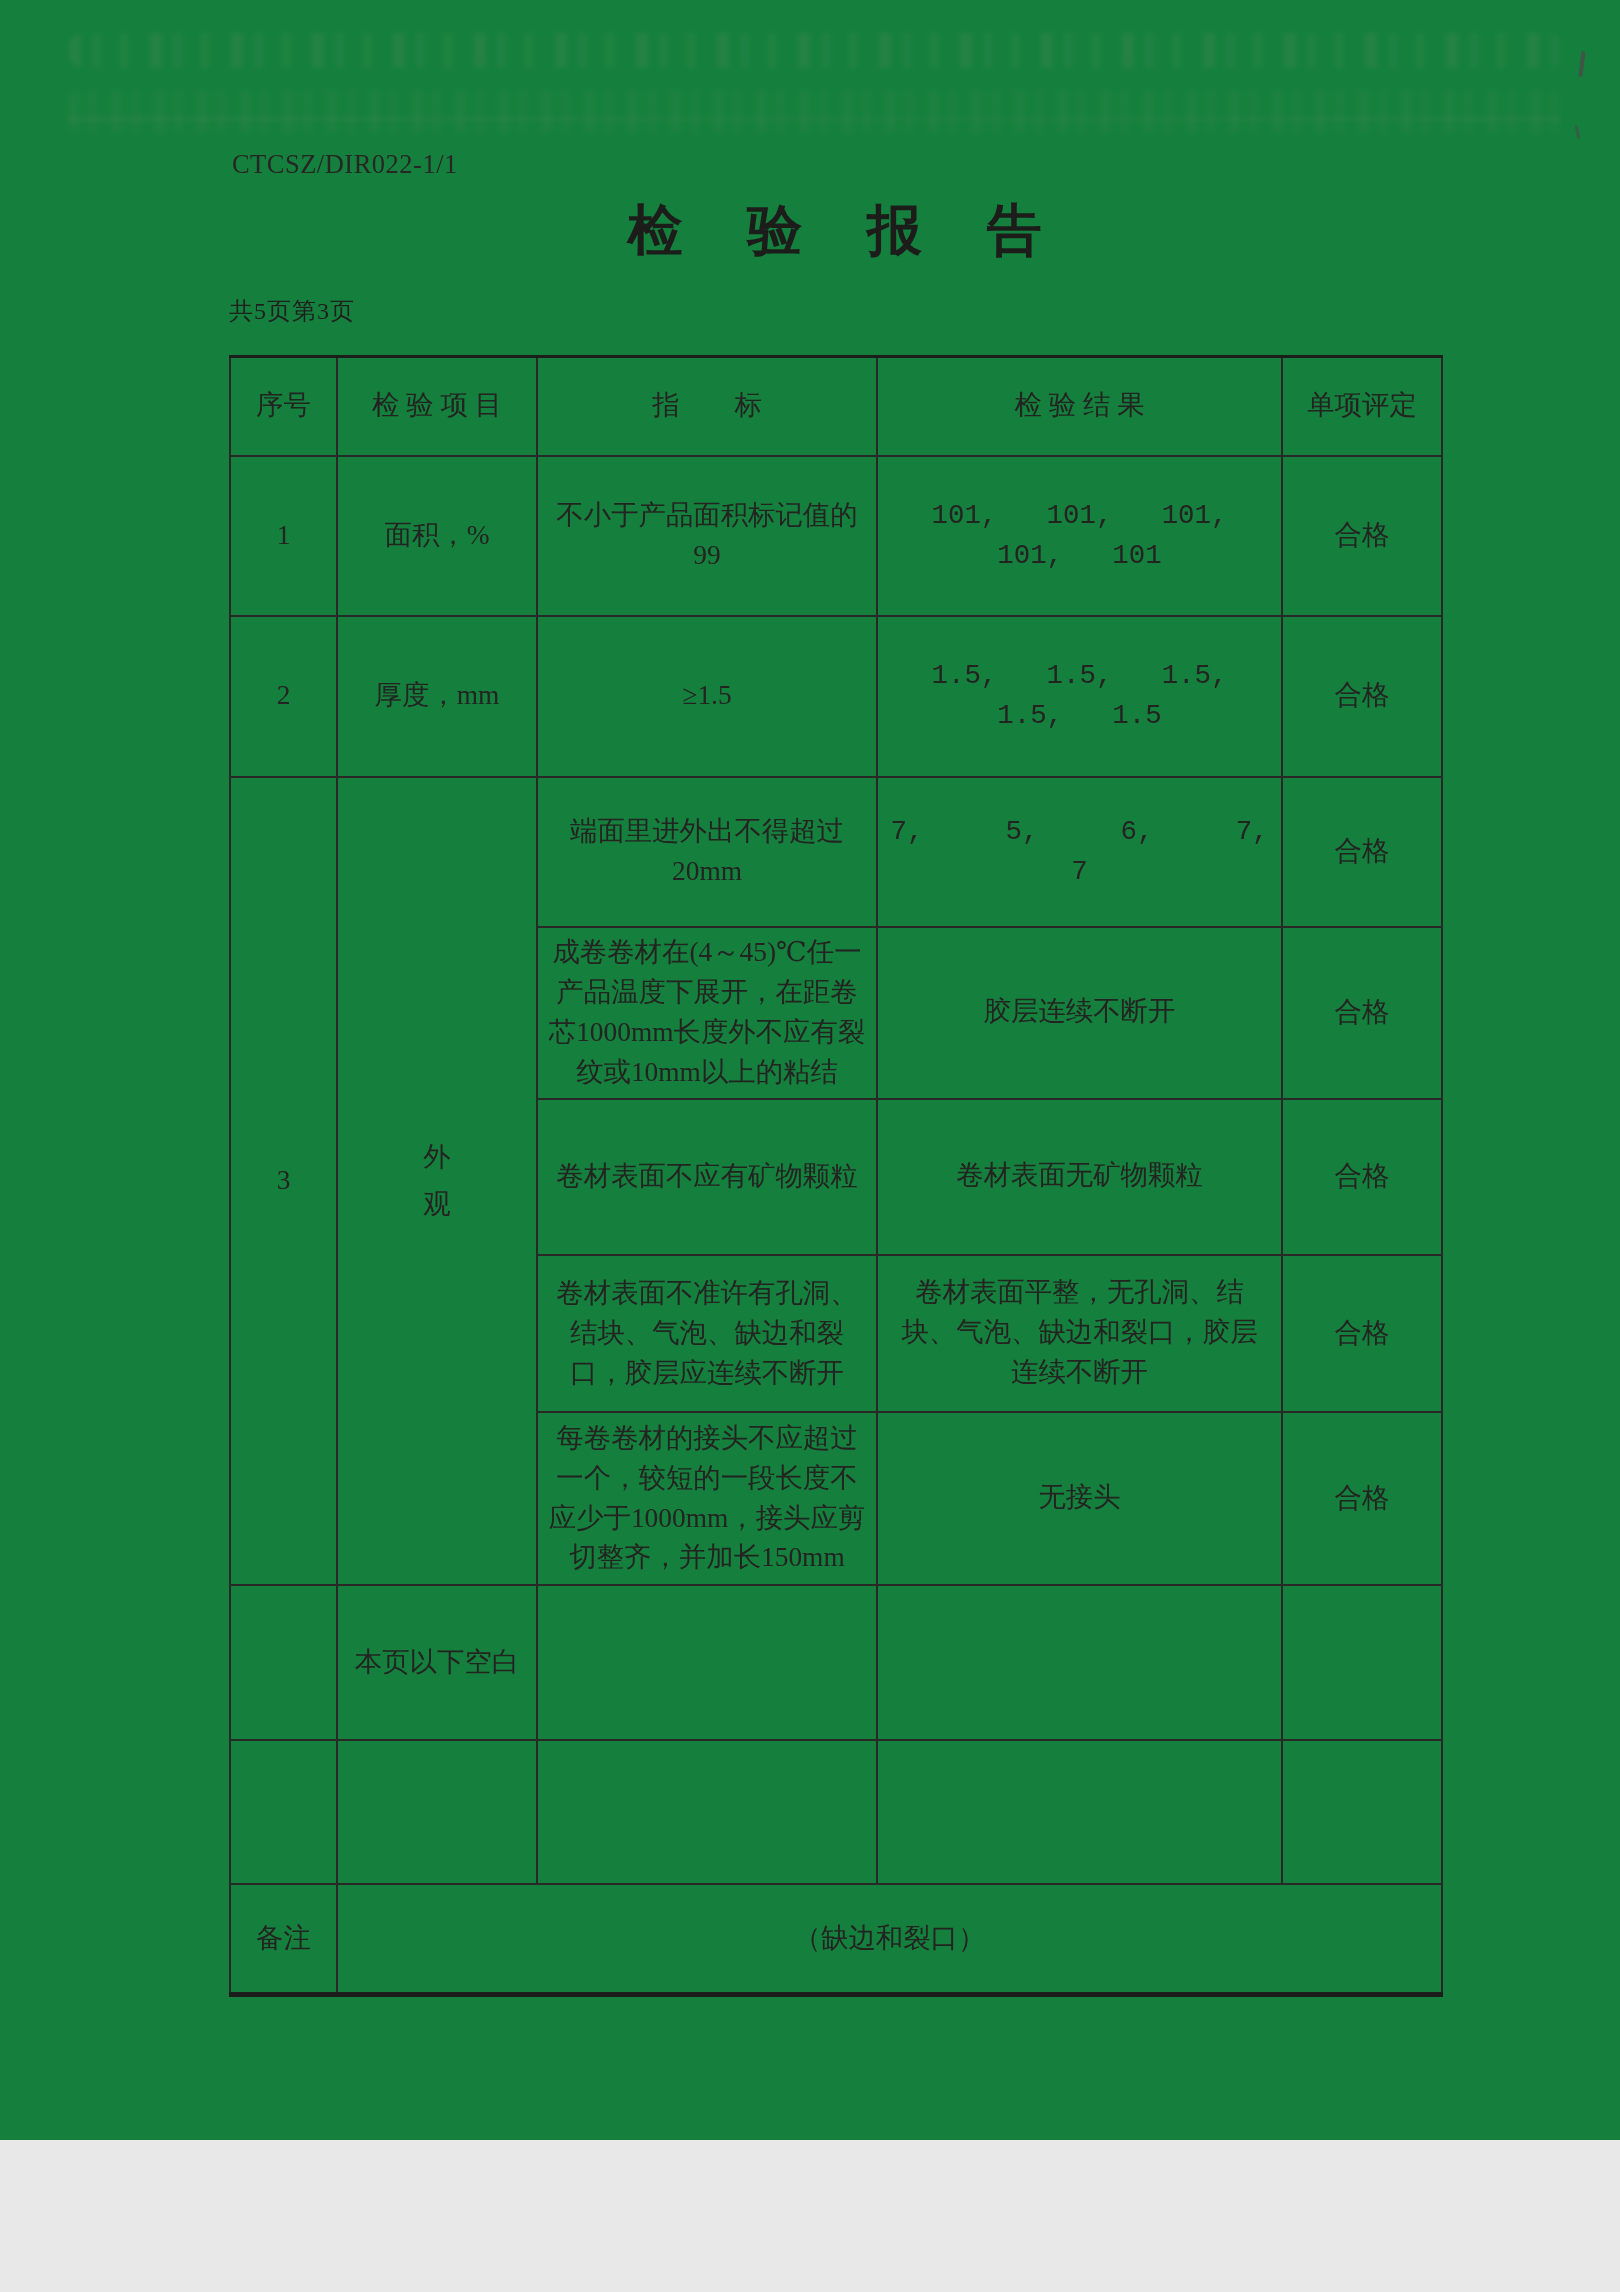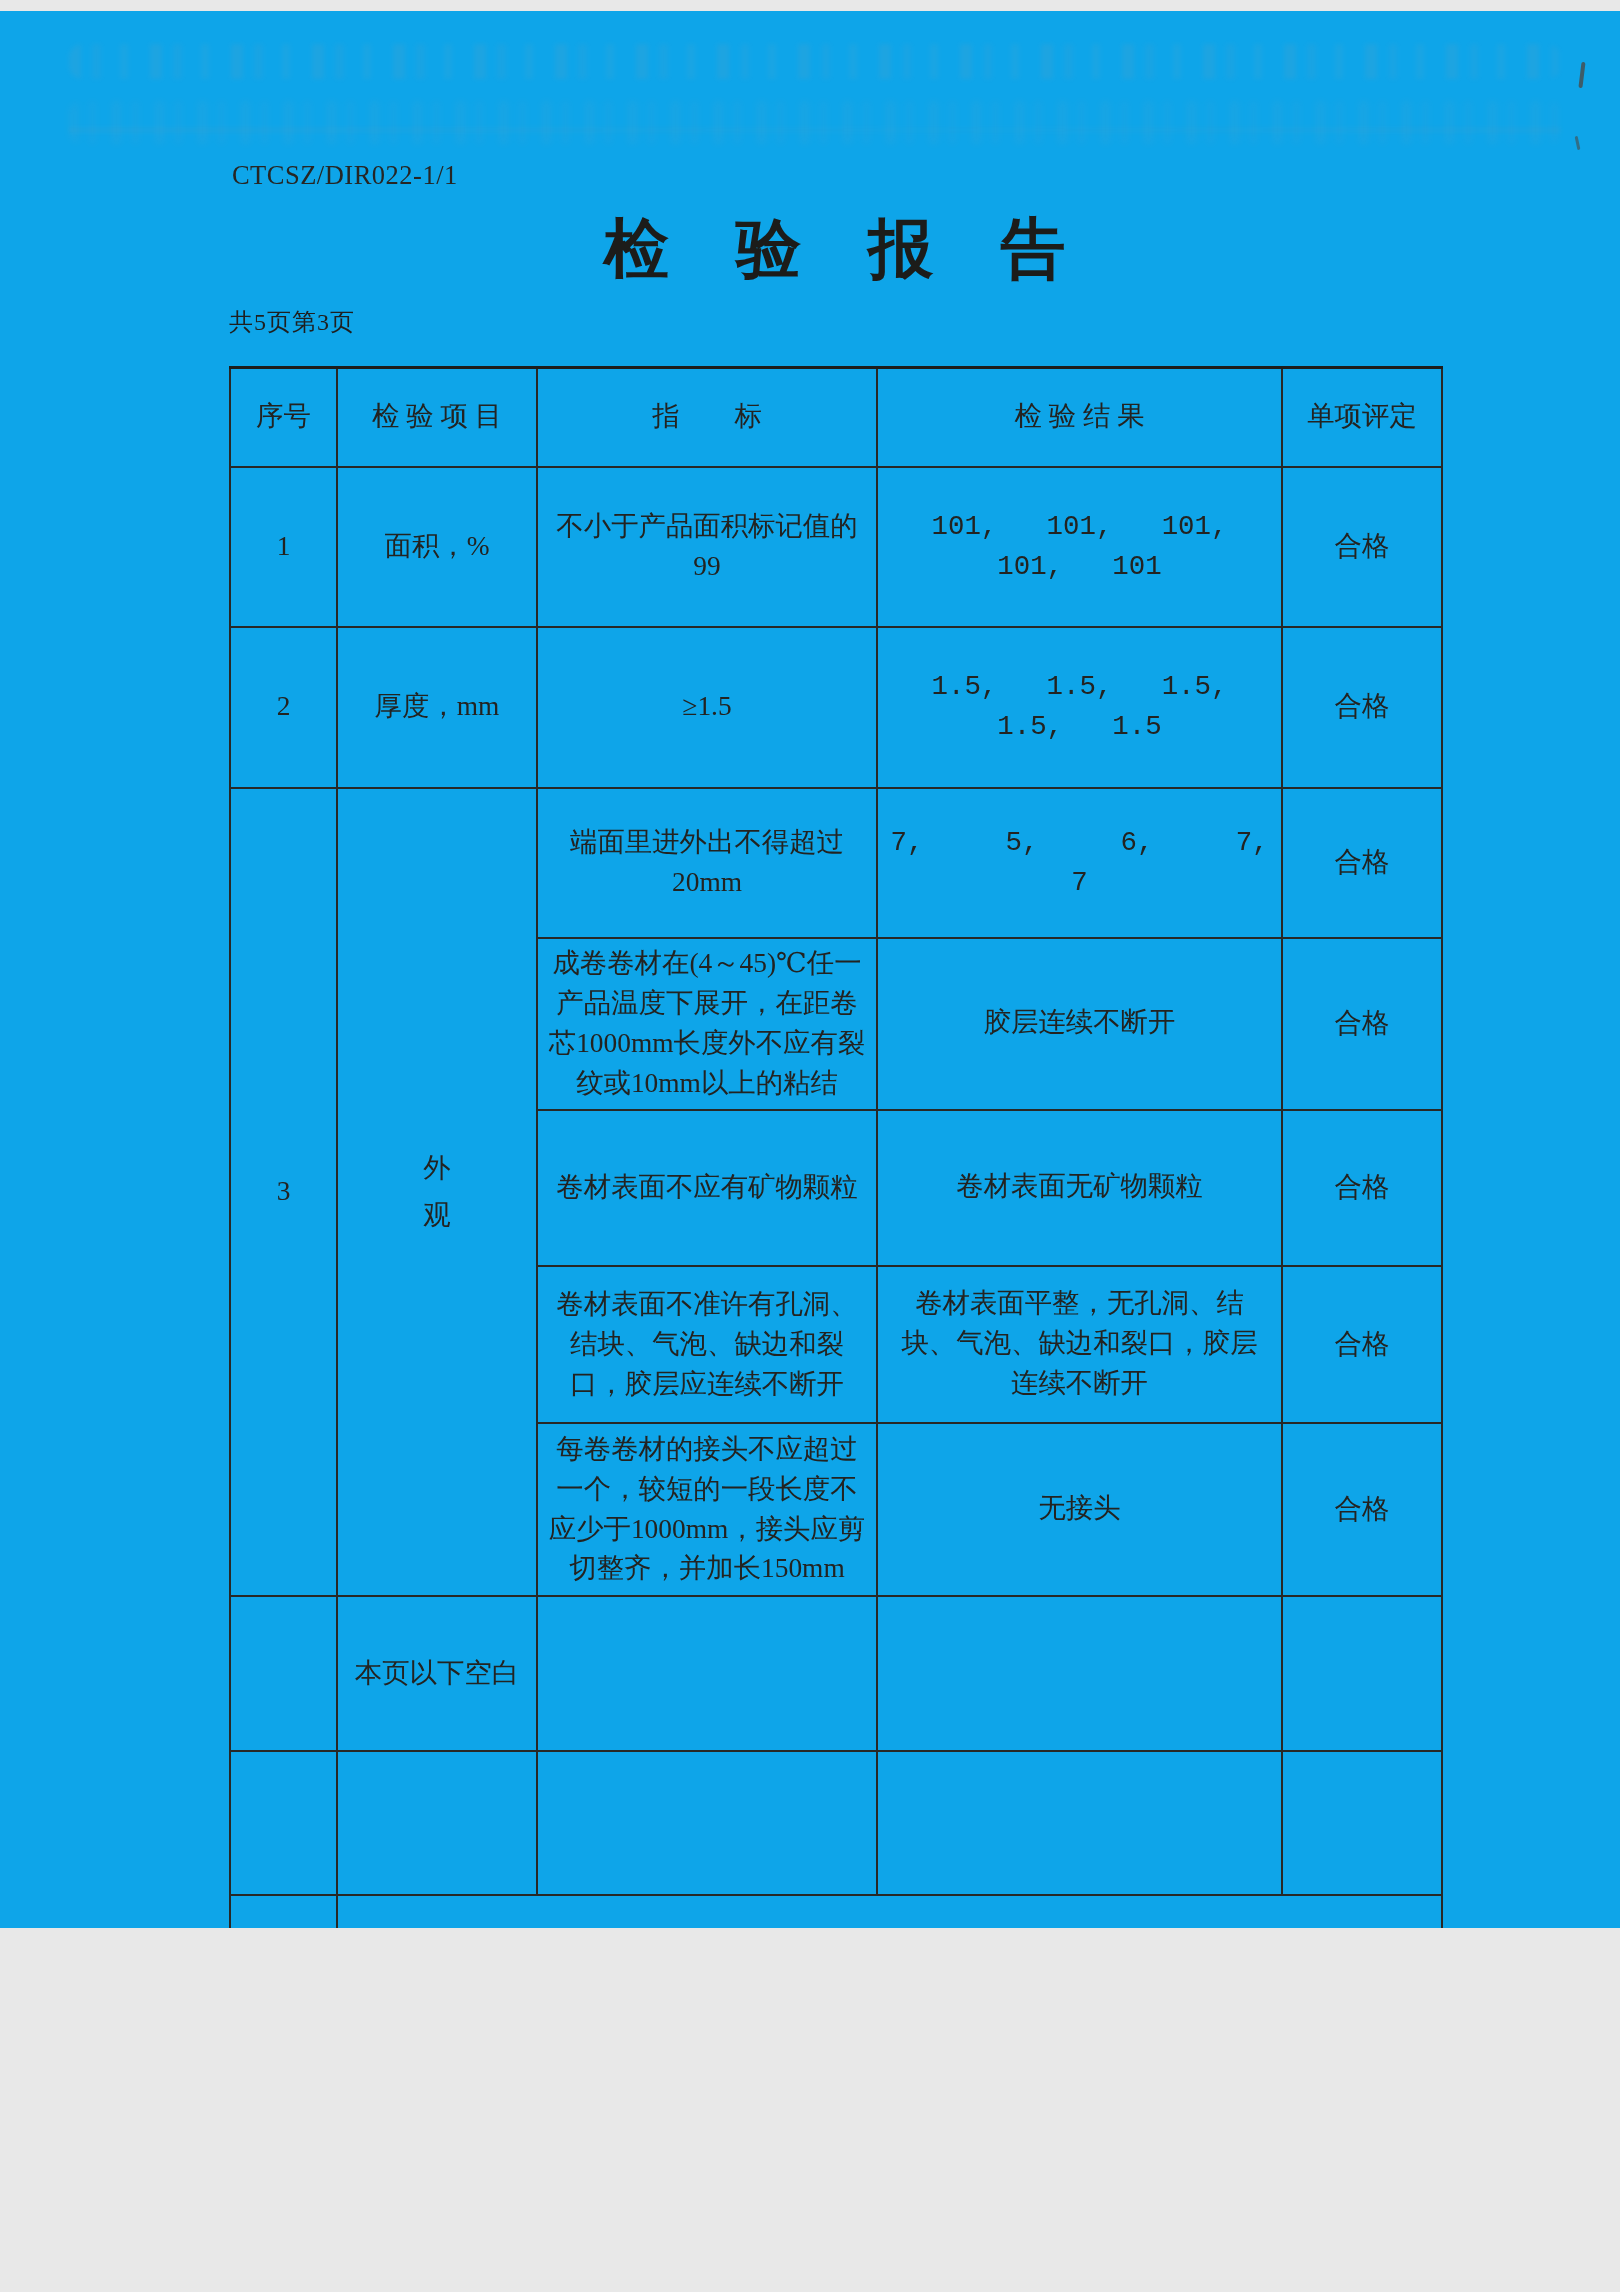--- a/index.html
+++ b/index.html
@@ -1,20 +1,20 @@
 <!DOCTYPE html>
 <html lang="zh"><head>
 <meta charset="utf-8">
 <style>
   html,body{margin:0;padding:0;background:#e8e8e8;}
   .page{
     position:relative;
-    width:1620px;height:1917px;
-    margin:11px auto;
-    background:#0ea5e9;
+    width:1620px;height:2140px;
+    margin:0 auto;
+    background:#15803d;
     overflow:hidden;
     font-family:"Liberation Serif","DejaVu Serif",serif;
     color:#1f1f1f;
   }
   
   .smudge{position:absolute;left:69px;right:59px;pointer-events:none;}
   .smudge-1{
     top:33px;height:35px;opacity:.55;
     background:repeating-linear-gradient(90deg,
       rgba(196,158,146,.16) 0 11.8px, rgba(0,0,0,0) 11.8px 23.5px,
@@ -40,21 +40,21 @@
 
   
   .content{position:absolute;left:229px;top:0;width:1211px;}
   .doc-code{
     position:absolute;top:149px;left:2.9px;
     font-size:26.5px;letter-spacing:0.5px;color:#262624;
   }
   .title{
     position:absolute;top:194px;left:0;width:100%;
     margin:0;text-align:center;
-    font-size:65px;font-weight:bold;color:#1c1c1a;
+    font-size:55px;font-weight:bold;color:#1c1c1a;
     letter-spacing:25.5px;text-indent:25.5px;
     white-space:nowrap;
   }
   .meta-row{
     position:absolute;top:291px;left:0;width:100%;
     display:flex;justify-content:space-between;align-items:baseline;
   }
   .report-no{font-size:33px;font-weight:bold;letter-spacing:1px;}
   .page-info{font-size:24px;letter-spacing:1px;padding-top:3.9px;}
 

